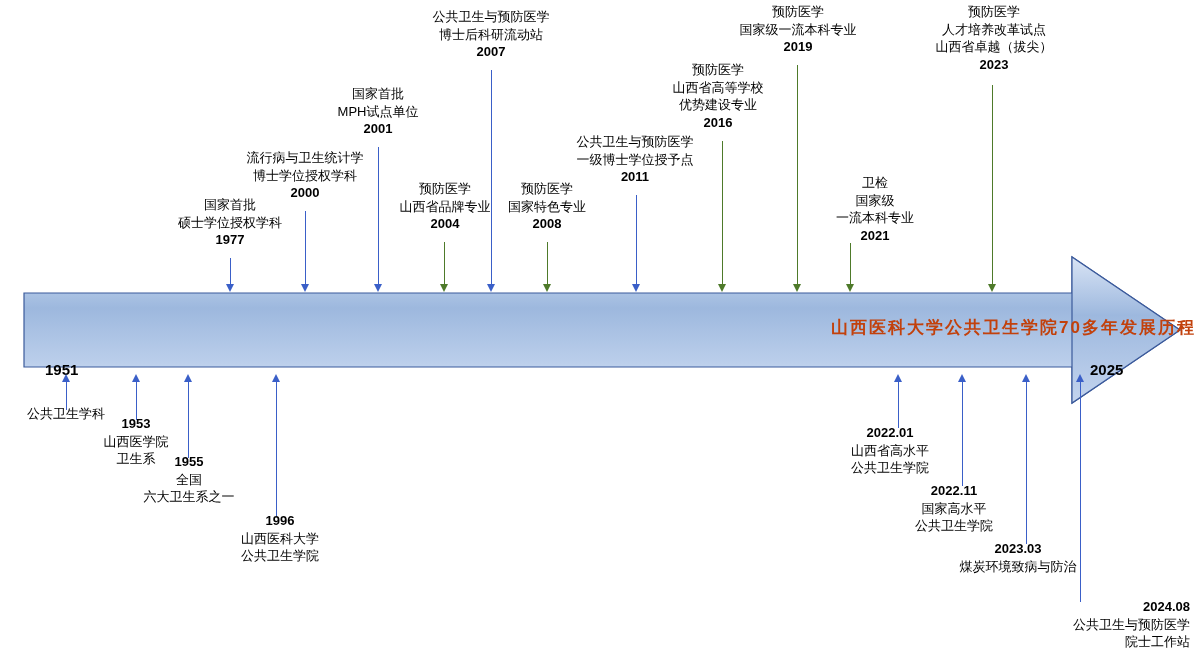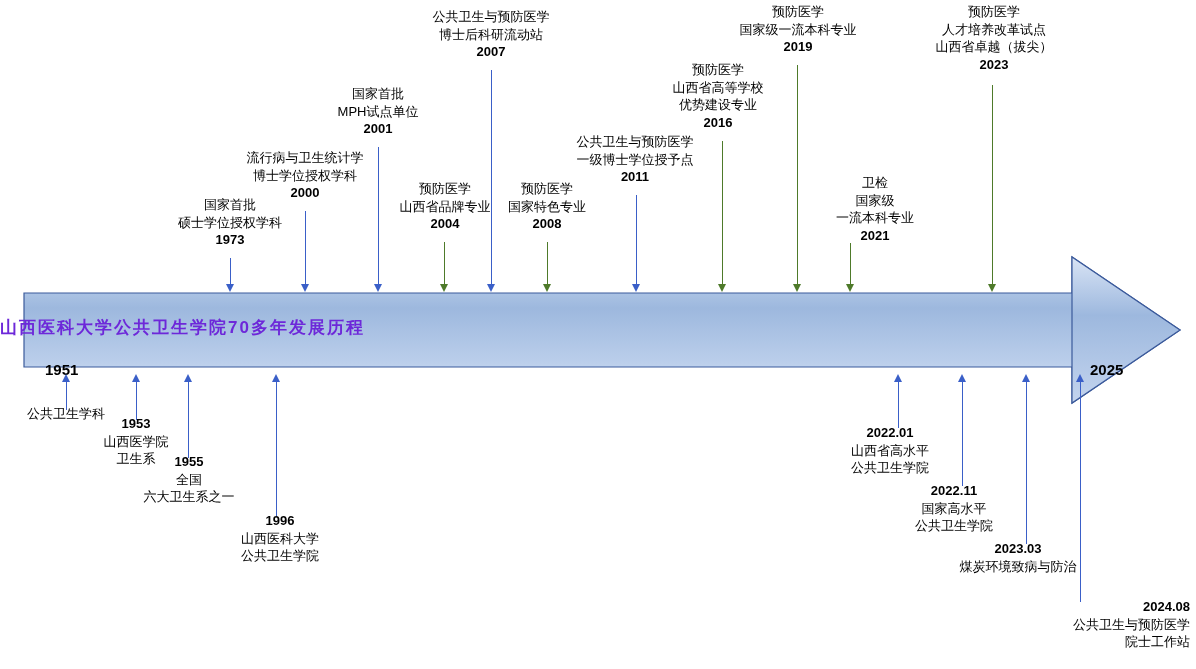--- a/index.html
+++ b/index.html
@@ -27,25 +27,25 @@
     width: 1160px;
     height: 150px;
   }
   .arrow-svg { display: block; }
 
   .band-title {
     position: absolute;
     left: 0;
     top: 316px;
     width: 1196px;
-    text-align: left;
+    text-align: right;
     font-size: 17px;
     font-weight: bold;
     letter-spacing: 2px;
-    color: #6d28d9;
+    color: #c2410c;
     white-space: nowrap;
   }
   .band-year {
     position: absolute;
     font-size: 15px;
     font-weight: bold;
     color: #000000;
     top: 325px;
     margin-top: 36px;
   }
@@ -110,21 +110,21 @@
     </svg>
   </div>
 
   <div class="band-title">山西医科大学公共卫生学院70多年发展历程</div>
   <div class="band-year start">1951</div>
   <div class="band-year end">2025</div>
 
   <div class="label" style="left:150px; top:196px; width:160px;">
     <span class="ln">国家首批</span>
     <span class="ln">硕士学位授权学科</span>
-    <span class="yr">1973</span>
+    <span class="yr">1977</span>
   </div>
   <div class="conn blue" style="left:230px; top:258px; height:28px;"></div>
   <div class="arrowhead down blue" style="left:226px; top:284px;"></div>
 
   <div class="label" style="left:215px; top:149px; width:180px;">
     <span class="ln">流行病与卫生统计学</span>
     <span class="ln">博士学位授权学科</span>
     <span class="yr">2000</span>
   </div>
   <div class="conn blue" style="left:305px; top:211px; height:75px;"></div>

